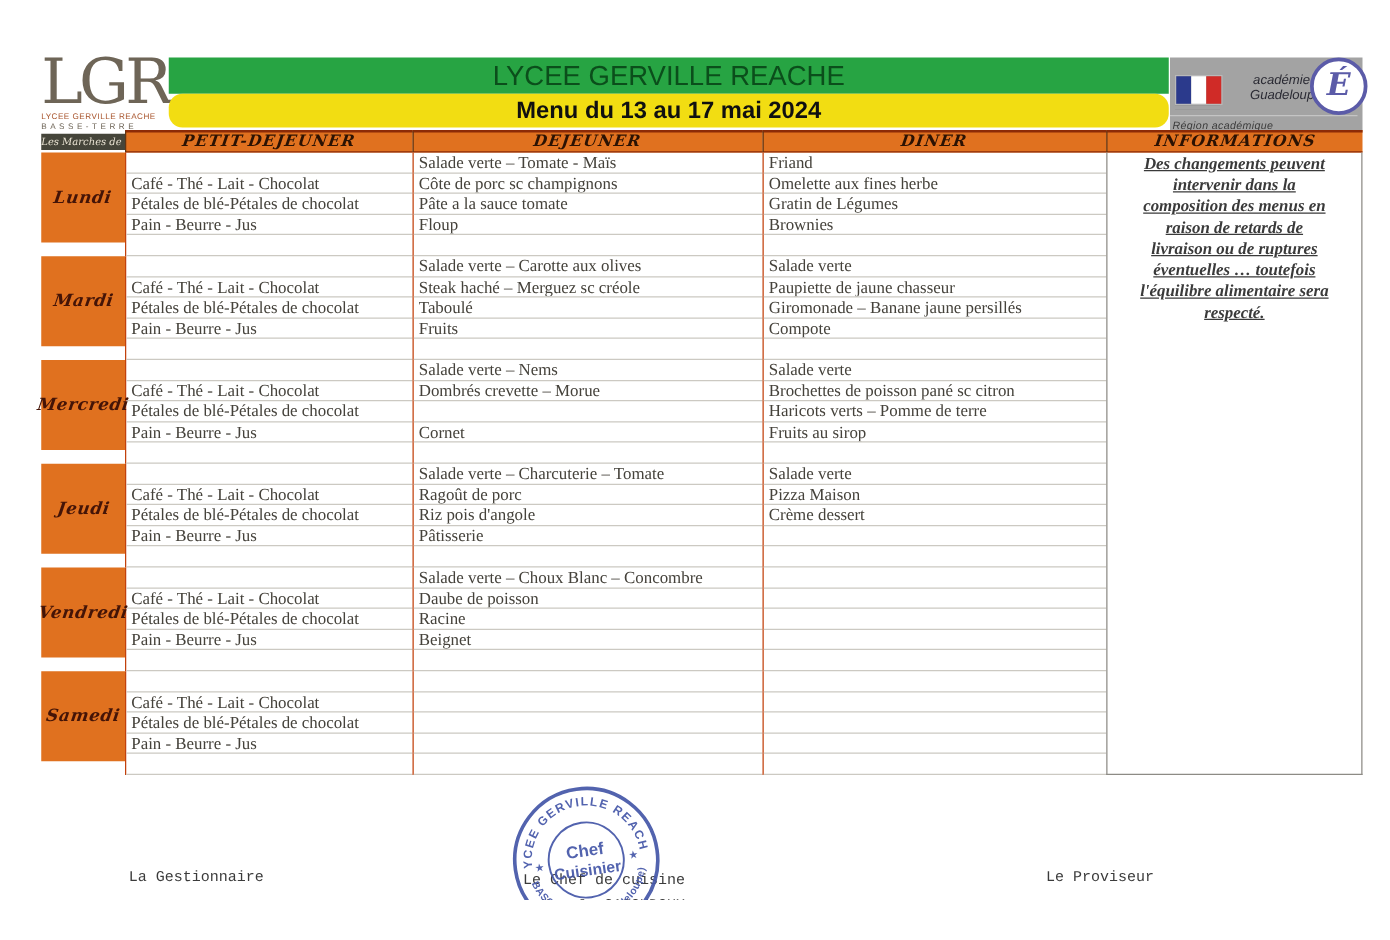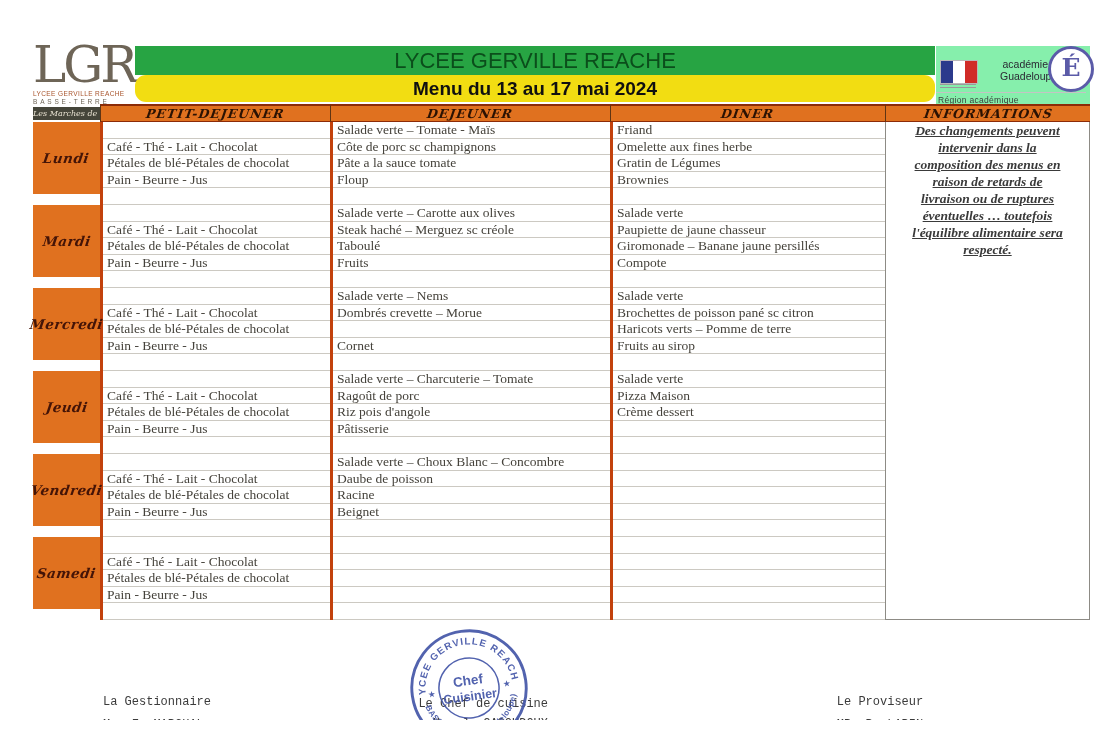--- a/index.html
+++ b/index.html
@@ -16,21 +16,21 @@
               font-family:"DejaVu Serif",serif;font-size:8px;height:13px;line-height:13px;
               text-align:center;width:98px;white-space:nowrap;overflow:hidden;}
 
   
   .banner-green{position:absolute;left:135px;top:46px;width:800px;height:29px;background:#27a443;
                 color:#0b4e1b;font-size:22px;font-weight:500;text-align:center;line-height:29px;}
   .banner-yellow{position:absolute;left:135px;top:75px;width:800px;height:27px;background:#f2dd12;
                  color:#101010;font-size:19px;font-weight:700;text-align:center;line-height:27px;border-radius:11px;}
 
   
-  .academy{position:absolute;left:936px;top:46px;width:154px;height:60px;background:#86efac;}
+  .academy{position:absolute;left:936px;top:46px;width:154px;height:60px;background:#a3a3a3;font-style:italic;}
   .flag{position:absolute;left:4px;top:14px;width:36px;height:22px;display:flex;
         border:1px solid #b9b9b9;}
   .flag span{flex:1;}
   .flag .fb{background:#2b3a8c;} .flag .fw{background:#fff;} .flag .fr{background:#d02b27;}
   .flag-sub{position:absolute;left:4px;top:38px;width:36px;height:5px;
             background:repeating-linear-gradient(#9a9a9a 0 1px,transparent 1px 3px);}
   .acad-text{position:absolute;left:64px;top:13px;font-size:10.5px;line-height:11.5px;
              color:#2a2a33;text-align:right;width:48px;}
   .e-badge{position:absolute;left:112px;top:0px;width:40px;height:40px;border-radius:50%;
            border:3px solid #5b5ba8;color:#5b5ba8;font-size:25px;font-weight:700;
@@ -49,21 +49,21 @@
           font-weight:700;transform:skewX(-8deg);}
   .hcell .script{font-size:12.5px;color:#2b1203;letter-spacing:1px;}
   .w-pdj{width:230px;} .w-dej{width:280px;} .w-din{width:275px;} .w-inf{width:205px;}
 
   .rows{position:relative;}
   .day-row{display:flex;height:83px;}
   .day-cell{width:67px;position:relative;}
   .day-block{position:absolute;left:0;right:0;top:0;bottom:11px;background:#e0711f;
              display:flex;align-items:center;justify-content:center;}
   .day-block .script{font-size:13.5px;color:#441407;letter-spacing:0.5px;}
-  .menu-col{box-sizing:border-box;border-left:3px solid #c2410c;display:flex;flex-direction:column;}
+  .menu-col{box-sizing:border-box;border-left:1px solid #c2410c;display:flex;flex-direction:column;}
   .menu-line{flex:1;box-sizing:border-box;border-bottom:1px solid #ccc9c2;
              font-family:"Liberation Serif",serif;font-size:13.5px;color:#45423b;
              padding-left:4px;line-height:16px;white-space:nowrap;overflow:hidden;}
   .info-cell{position:absolute;left:852px;top:18px;width:205px;height:498px;box-sizing:border-box;
              border-left:1px solid #8d8b85;border-right:1px solid #8d8b85;
              border-bottom:1px solid #8d8b85;display:flex;align-items:flex-start;
              justify-content:center;padding:0 24px;}
   .info-text{font-family:"Liberation Serif",serif;font-size:13.5px;font-weight:700;
              font-style:italic;text-decoration:underline;text-align:center;color:#3a3a3a;
              line-height:17px;}

